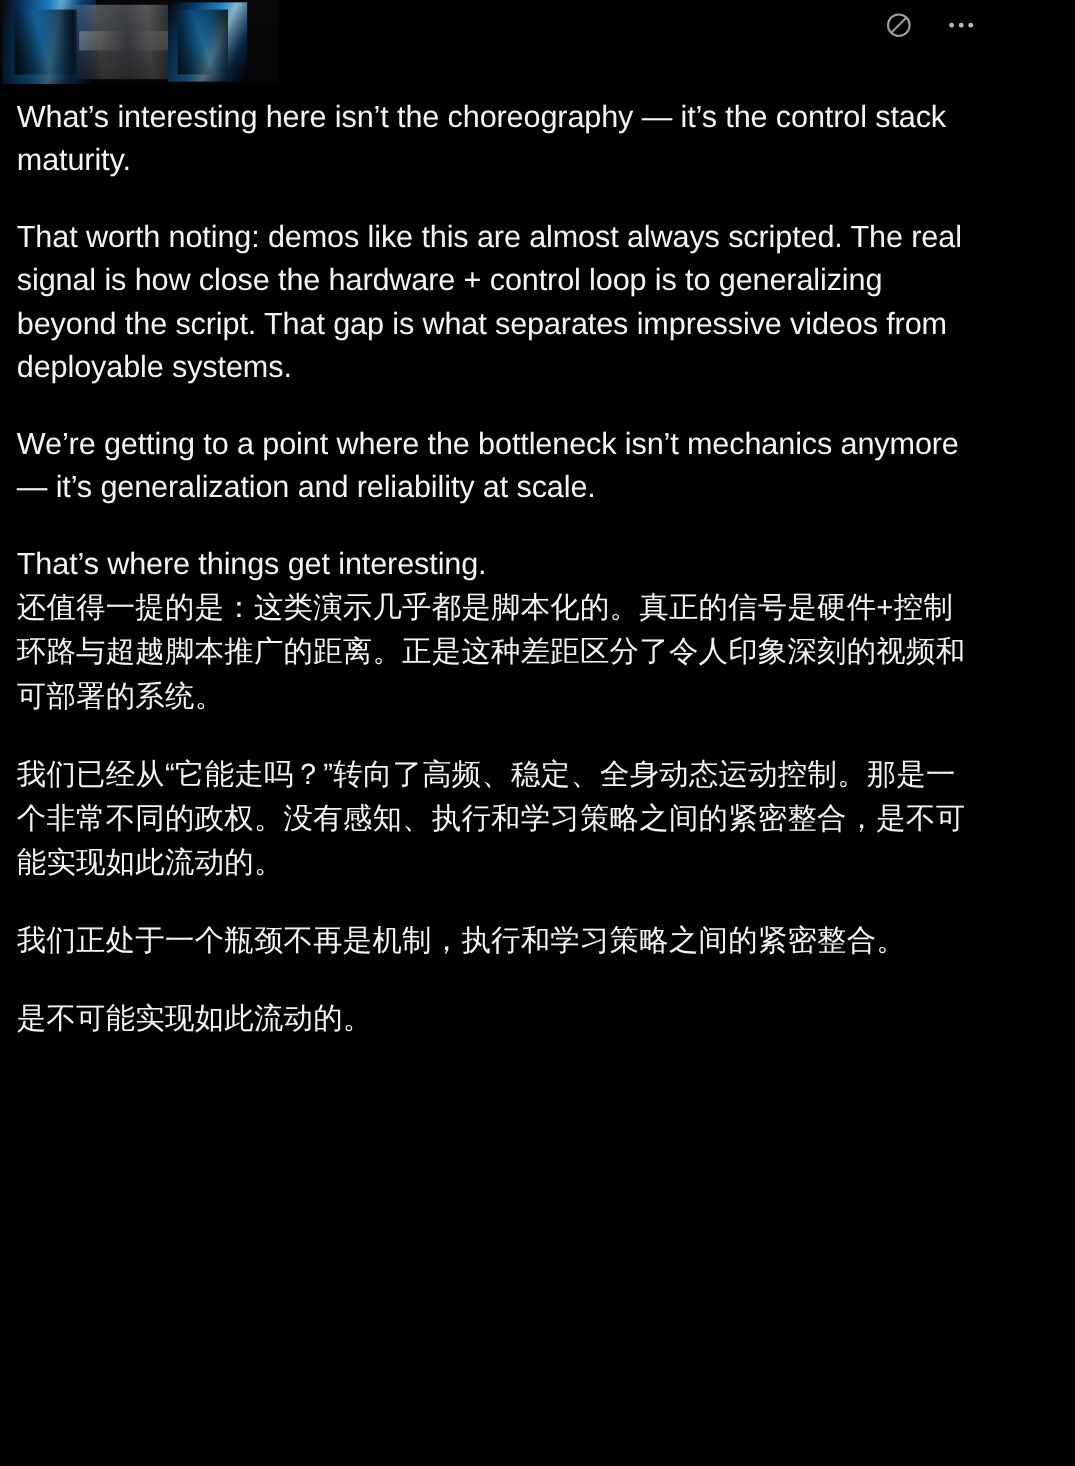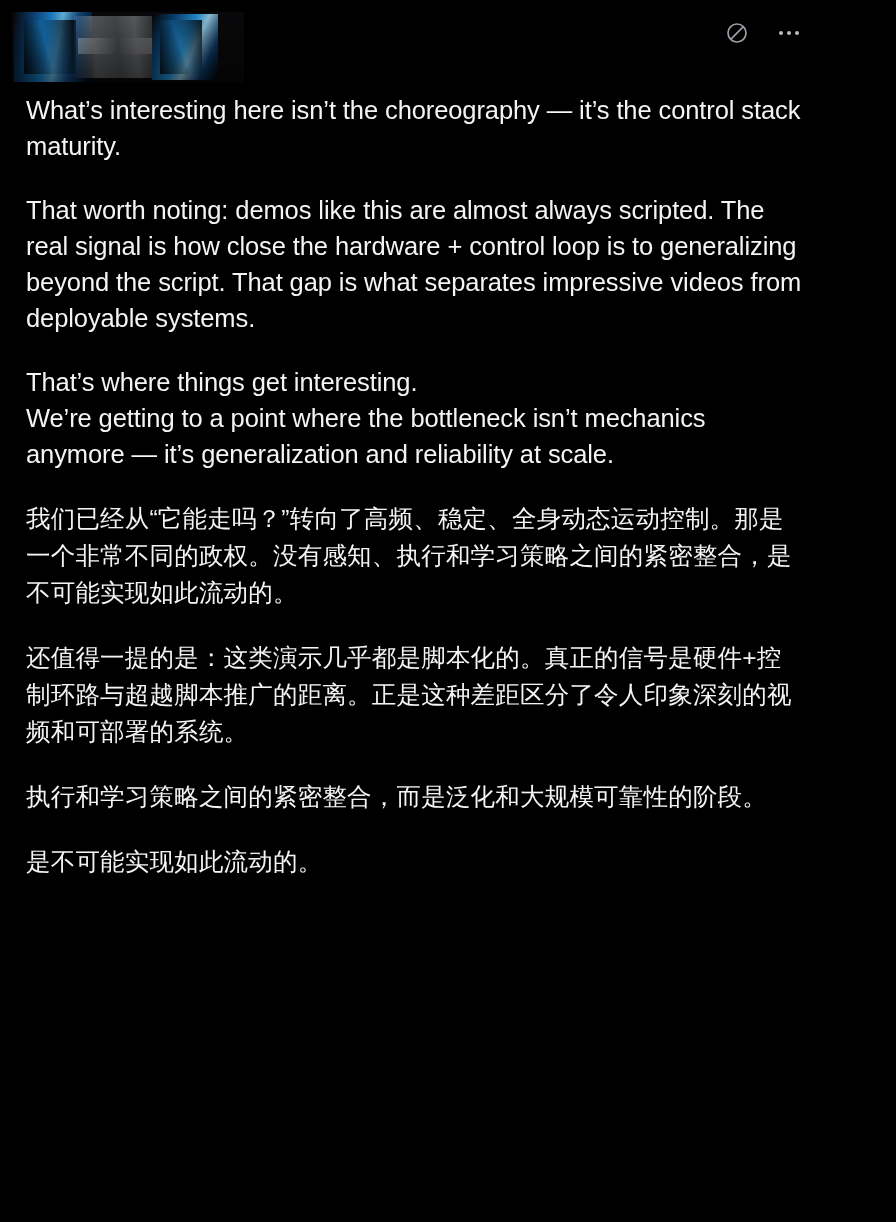--- a/index.html
+++ b/index.html
@@ -14,21 +14,21 @@
     overflow: hidden;
     font-family: "Liberation Sans", sans-serif;
     color: #e7e9ea;
   }
 
   .post {
     position: relative;
     width: 828px;
     height: 1222px;
     background: #000000;
-    padding: 12px;
+    padding: 0;
   }
 
   
   .top-bar {
     position: relative;
     height: 72px;
     width: 100%;
   }
 
   .media-thumb {
@@ -173,22 +173,22 @@
             <i></i>
         </span>
       </div>
     </div>
   </div>
 
   <div class="content">
 
     <p class="para first">What’s interesting here isn’t the choreography — it’s the control stack maturity.</p>
     <p class="para">That worth noting: demos like this are almost always scripted. The real signal is how close the hardware + control loop is to generalizing beyond the script. That gap is what separates impressive videos from deployable systems.</p>
+    <p class="para">We’re getting to a point where the bottleneck isn’t mechanics anymore — it’s generalization and reliability at scale.</p>
     <p class="para tight">That’s where things get interesting.</p>
-    <p class="para">We’re getting to a point where the bottleneck isn’t mechanics anymore — it’s generalization and reliability at scale.</p>
 
+    <p class="para cn">还值得一提的是：这类演示几乎都是脚本化的。真正的信号是硬件+控制环路与超越脚本推广的距离。正是这种差距区分了令人印象深刻的视频和可部署的系统。</p>
     <p class="para cn">我们已经从“它能走吗？”转向了高频、稳定、全身动态运动控制。那是一个非常不同的政权。没有感知、执行和学习策略之间的紧密整合，是不可能实现如此流动的。</p>
-    <p class="para cn">还值得一提的是：这类演示几乎都是脚本化的。真正的信号是硬件+控制环路与超越脚本推广的距离。正是这种差距区分了令人印象深刻的视频和可部署的系统。</p>
-    <p class="para cn">执行和学习策略之间的紧密整合，而是泛化和大规模可靠性的阶段。</p>
+    <p class="para cn">我们正处于一个瓶颈不再是机制，执行和学习策略之间的紧密整合。</p>
     <p class="para cn last">是不可能实现如此流动的。</p>
 
   </div>
 </div>
 
 </body></html>

